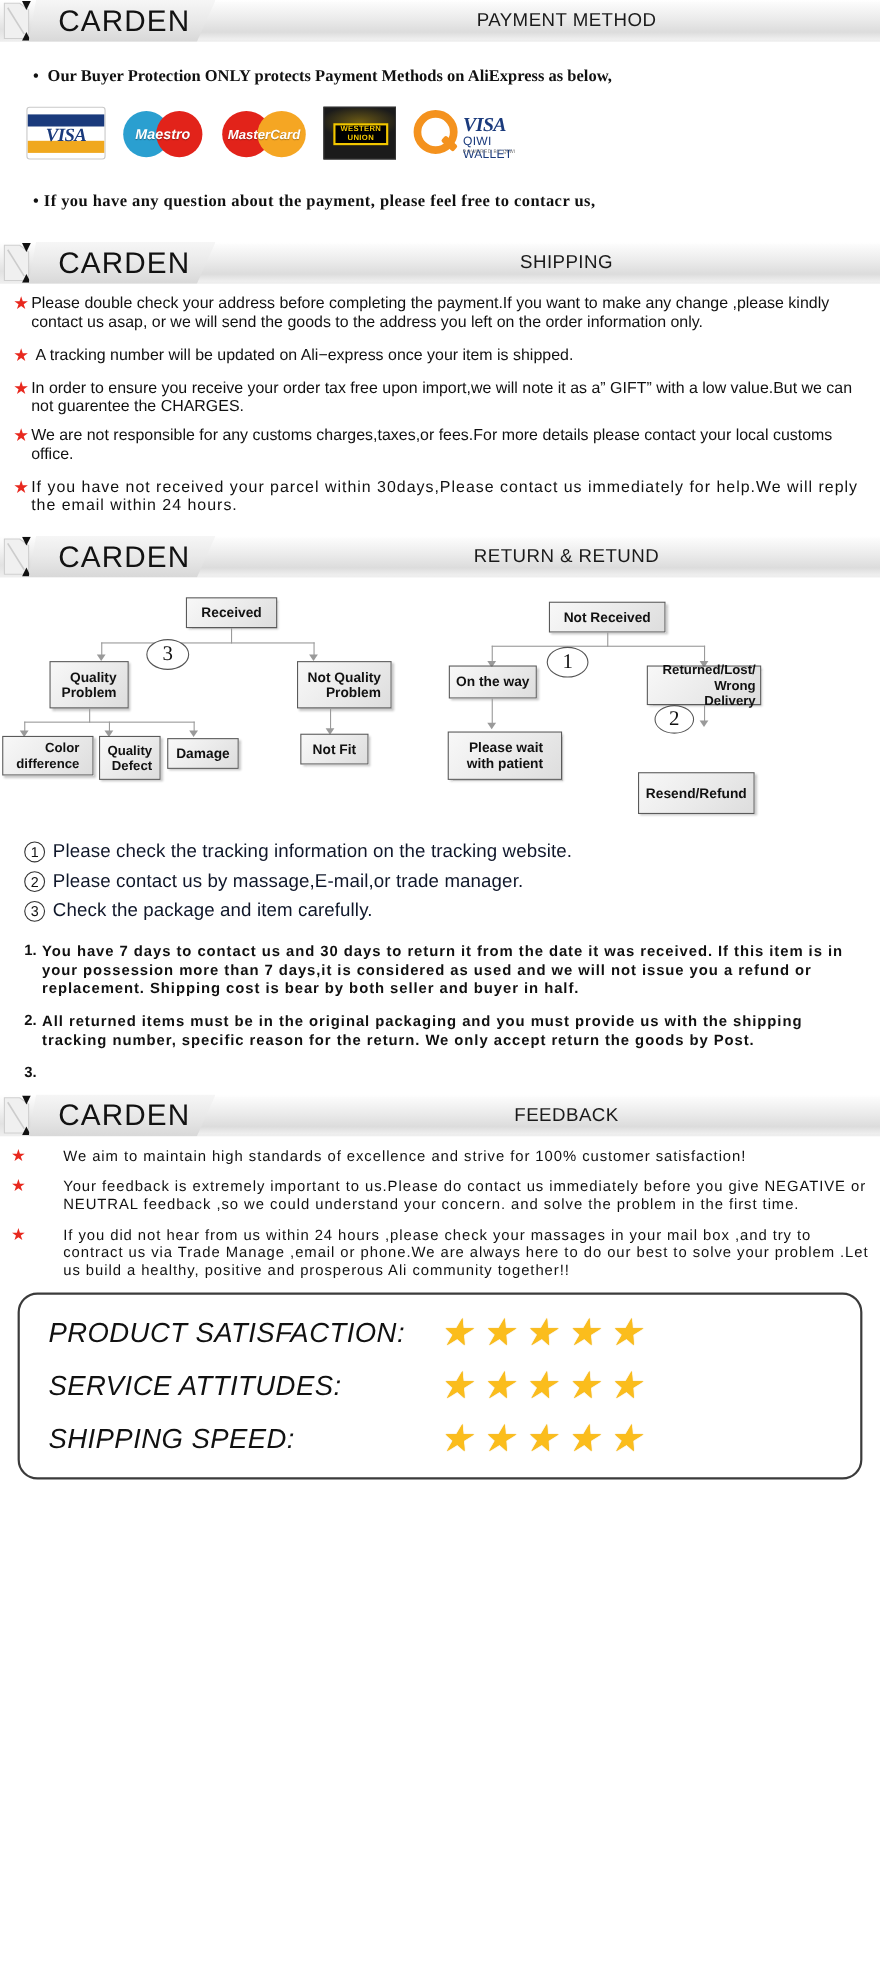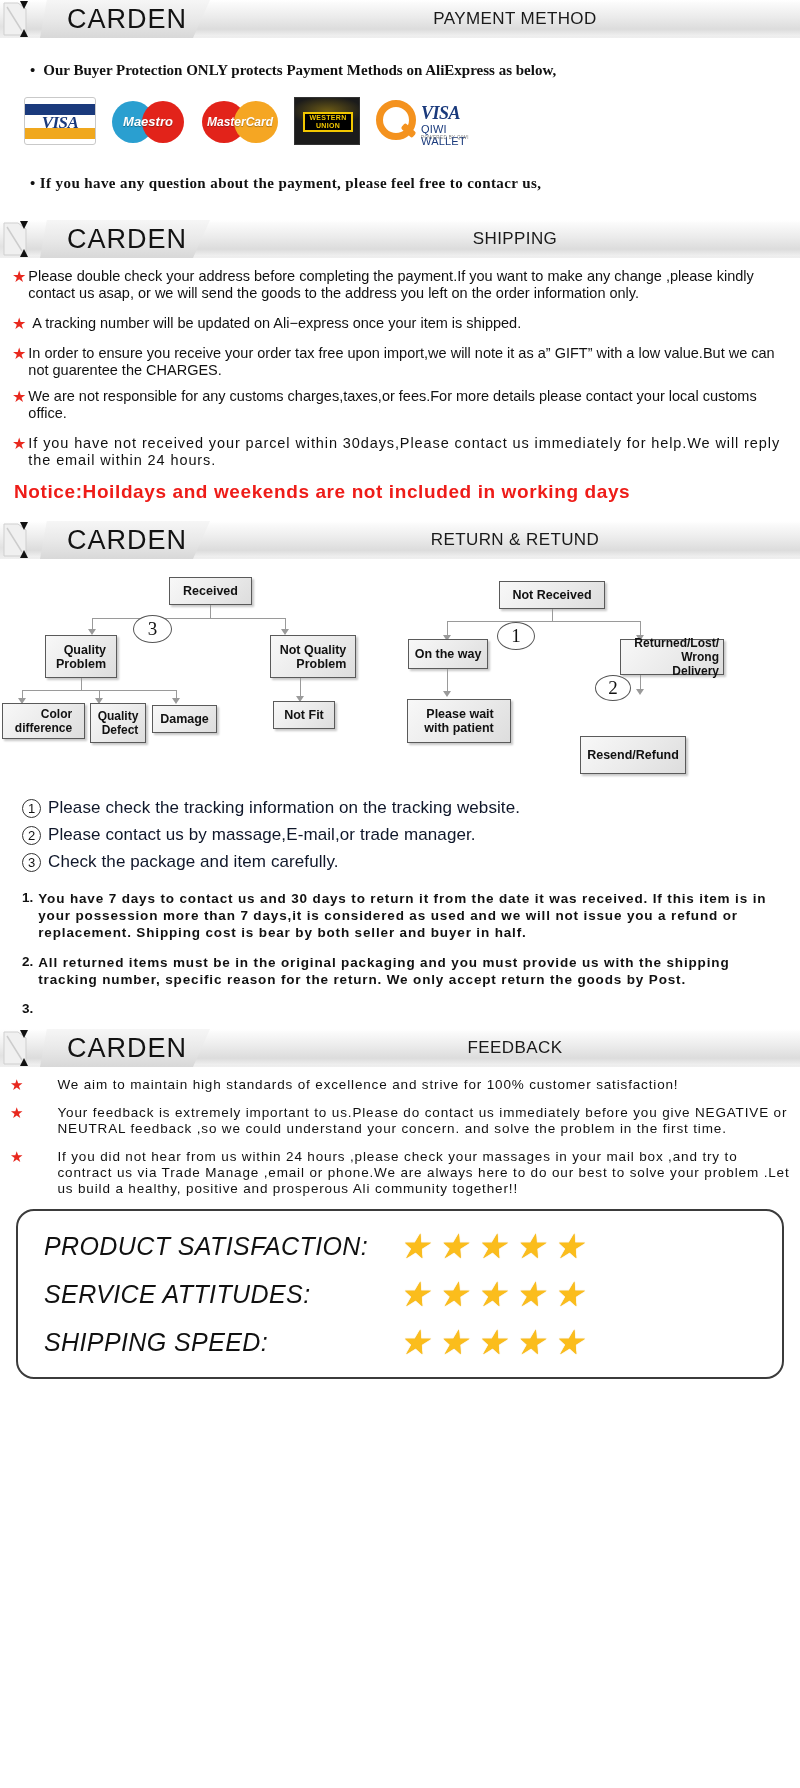--- a/index.html
+++ b/index.html
@@ -19,21 +19,21 @@
     height:38px;
     margin:0 0 0 0;
     background:linear-gradient(to bottom,#ffffff 0%,#f2f2f2 35%,#e2e2e2 70%,#efefef 100%);
     display:flex; align-items:center;
   }
   .banner-bar {
     position:absolute; left:26px; top:2px; right:0; height:34px;
     background:linear-gradient(to bottom,#fcfcfc 0%,#ebebeb 45%,#dcdcdc 80%,#f0f0f0 100%);
   }
   .banner-tag {
-    position:absolute; left:40px; top:0px; width:170px; height:38px;
+    position:absolute; left:26px; top:0px; width:170px; height:38px;
     background:linear-gradient(to bottom,#f6f6f6 0%,#e9e9e9 50%,#d8d8d8 100%);
     -webkit-clip-path: polygon(4% 0, 100% 0, 90% 100%, 0 100%);
     clip-path: polygon(4% 0, 100% 0, 90% 100%, 0 100%);
     display:flex; align-items:center; justify-content:center;
     box-shadow:0 1px 2px rgba(0,0,0,0.25);
   }
   .banner-brand {
     font-size:27px; letter-spacing:1px; color:#121212;
     font-family:"Liberation Sans", sans-serif; font-weight:400;
     padding-left:4px;
@@ -297,21 +297,20 @@
     <div class="ship-item">
       <span class="star">★</span>
       <span class="txt">We are not responsible for any customs charges,taxes,or fees.For more details please contact your local customs office.</span>
     </div>
     <div class="ship-item wide" style="margin-top:13px;">
       <span class="star">★</span>
       <span class="txt">If you have not received your parcel within 30days,Please contact us immediately for help.We will reply the email within 24 hours.</span>
     </div>
   </div>
 
-  <div class="notice">Notice:Hoildays and weekends  are  not  included  in  working  days</div>
 
   <div class="banner" style="margin-top:18px;">
     <div class="banner-bar"></div>
     <svg class="corner-mark" viewBox="0 0 30 36">
       <polygon points="4,2 18,2 26,8 26,34 4,34" fill="#f0f0f0" stroke="#cfcfcf" stroke-width="1"></polygon>
       <line x1="7" y1="6" x2="22" y2="30" stroke="#cccccc" stroke-width="1.5"></line>
       <polygon points="20,0 28,0 24,8" fill="#111"></polygon>
       <polygon points="20,36 28,36 24,28" fill="#111"></polygon>
     </svg>
     <div class="banner-tag">
@@ -360,21 +359,21 @@
     <div class="ln lnv" style="left:552px; top:40px; height:13px;"></div>
     <div class="ln lnh" style="left:447px; top:52px; width:194px;"></div>
     <div class="ln lnv" style="left:447px; top:52px; height:16px;"></div>
     <div class="arrowhead" style="left:443px; top:66px;"></div>
     <div class="ln lnv" style="left:640px; top:52px; height:16px;"></div>
     <div class="arrowhead" style="left:636px; top:66px;"></div>
 
     <div class="fcircle" style="left:497px; top:53px; width:38px; height:28px;">1</div>
 
     <div class="fbox" style="left:408px; top:70px; width:80px; height:30px;">On the way</div>
-    <div class="fbox" style="left:620px; top:70px; width:104px; height:36px; white-space:pre-line; font-size:12px;padding-left:12px;">Returned/Lost/
+    <div class="fbox" style="left:588px; top:70px; width:104px; height:36px; white-space:pre-line; font-size:12px;padding-left:12px;">Returned/Lost/
 Wrong Delivery</div>
 
     <div class="ln lnv" style="left:447px; top:100px; height:25px;"></div>
     <div class="arrowhead" style="left:443px; top:122px;"></div>
     <div class="fbox" style="left:407px; top:130px; width:104px; height:44px; white-space:pre-line;">Please wait
 with patient</div>
 
     <div class="ln lnv" style="left:640px; top:106px; height:16px;"></div>
     <div class="fcircle" style="left:595px; top:106px; width:36px; height:26px;">2</div>
     <div class="arrowhead" style="left:636px; top:120px;"></div>

